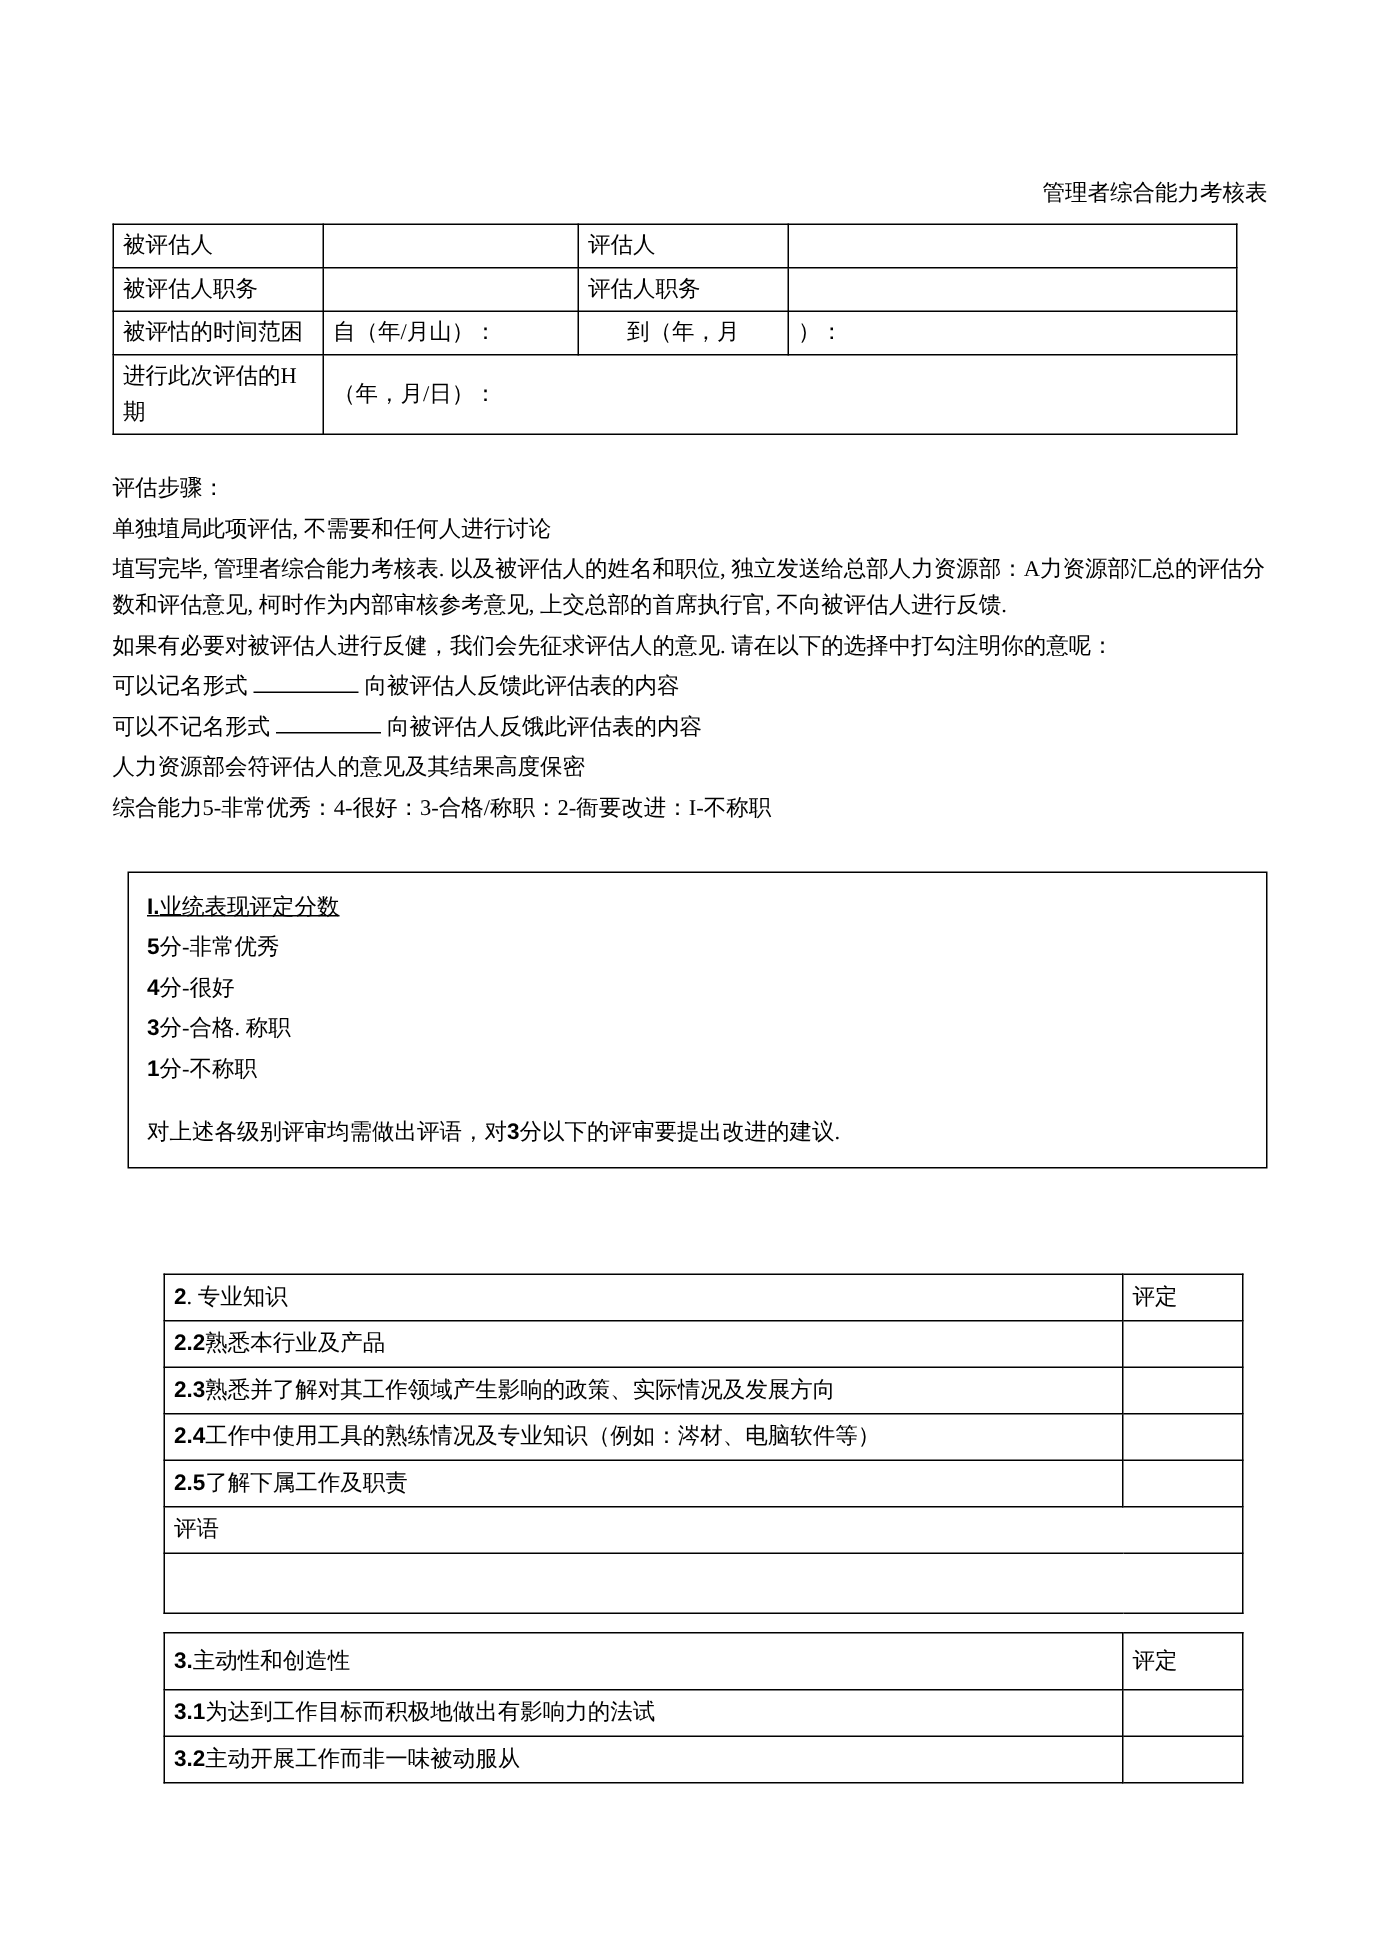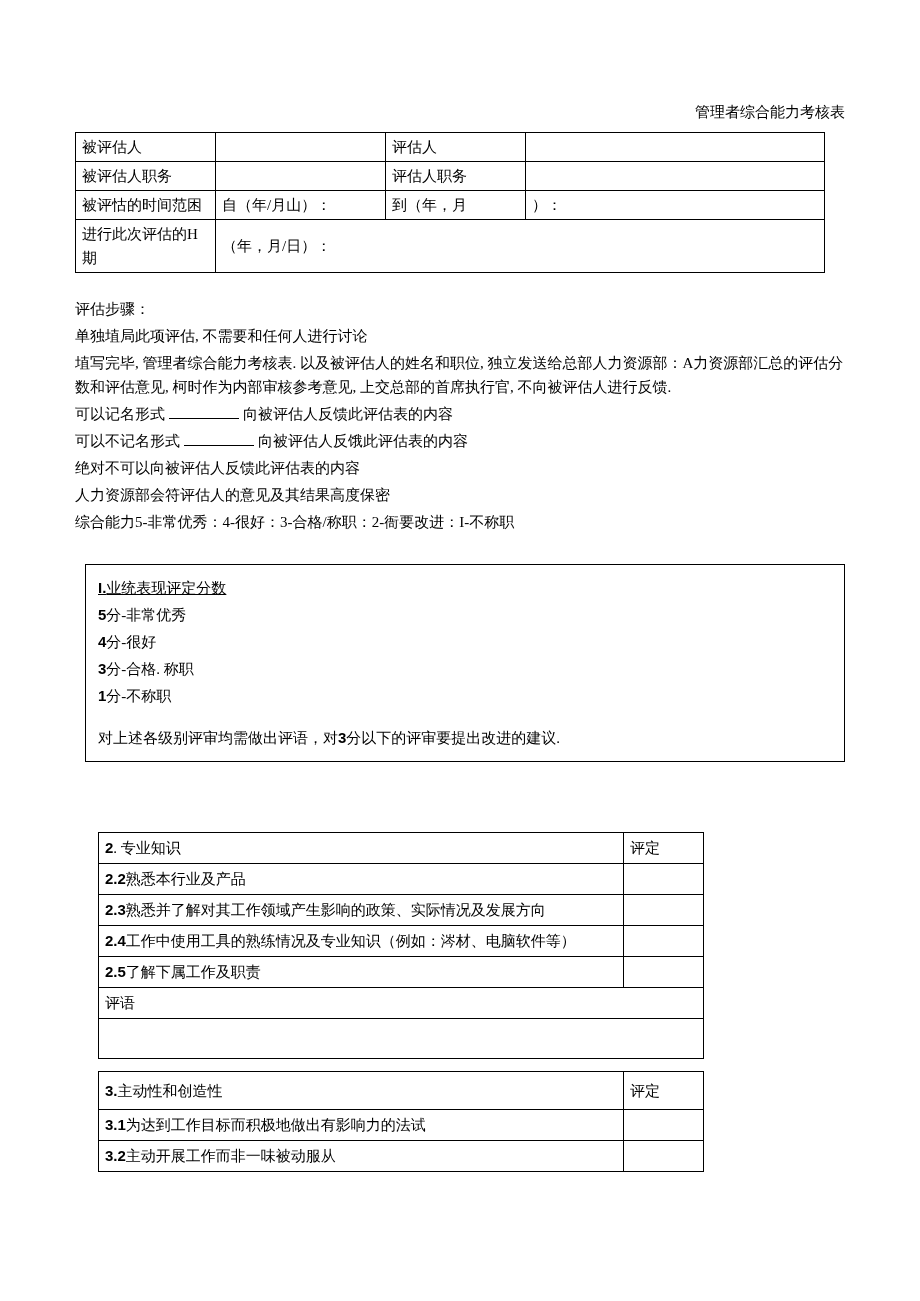--- a/index.html
+++ b/index.html
@@ -9,20 +9,21 @@
       color: #000;
       background: #fff;
       width: 920px;
       padding: 100px 75px 60px 75px;
       line-height: 1.6;
     }
     .title-right {
       text-align: right;
       margin-bottom: 8px;
       padding-right: 0;
+      margin-top: 17px;
     }
     table.info {
       border-collapse: collapse;
       width: 750px;
       margin-bottom: 24px;
     }
     table.info td {
       border: 1px solid #000;
       padding: 2px 6px;
       height: 26px;
@@ -39,22 +40,22 @@
       padding: 8px 10px 8px 12px;
       margin-left: 10px;
       margin-right: 0;
       margin-bottom: 70px;
     }
     .section1 p { margin: 3px 0; }
     .section1 .u { text-decoration: underline; }
     .b { font-weight: bold; font-family: Arial, "SimHei", sans-serif; }
     table.eval {
       border-collapse: collapse;
-      width: 606px;
-      margin-left: 23px;
+      width: 720px;
+      margin-left: 34px;
       margin-bottom: 12px;
     }
     table.eval td {
       border: 1px solid #000;
       padding: 3px 6px;
       height: 26px;
       vertical-align: middle;
     }
     table.eval td.rating { width: 80px; }
     table.eval td.tall { height: 40px; vertical-align: top; }
@@ -74,43 +75,43 @@
   </tr>
   <tr>
     <td>被评估人职务</td>
     <td></td>
     <td>评估人职务</td>
     <td></td>
   </tr>
   <tr>
     <td>被评怙的时间范困</td>
     <td>自（年/月山）：</td>
-    <td style="text-align:left">到（年，月</td>
+    <td style="text-align:center">到（年，月</td>
     <td>）：</td>
   </tr>
   <tr>
     <td>进行此次评估的H期</td>
     <td colspan="3">（年，月/日）：</td>
   </tr>
 </tbody>
   </table>
 
 <div class="body-block">
   <p class="body-text">评估步骤：</p>
   <p class="body-text">单独埴局此项评估, 不需要和任何人进行讨论</p>
   <p class="body-text">
     <span>埴写完毕, 管理者综合能力考核表. 以及被评估人的姓名和职位, 独立发送给总部人力资源部：A力资源部汇总的评估分数和评估意见, 柯时作为内部审核参考意见, 上交总部的首席执行官, 不向被评估人进行反馈.</span>
   </p>
+  <p class="body-text">如果有必要对被评估人进行反健，我们会先征求评估人的意见. 请在以下的选择中打勾注明你的意呢：</p>
   <p class="body-text">
     <span>可以记名形式</span><span class="blank"></span><span>向被评估人反馈此评估表的内容</span>
   </p>
   <p class="body-text">
     <span>可以不记名形式</span><span class="blank"></span><span>向被评估人反饿此评估表的内容</span>
   </p>
-  <p class="body-text">绝对不可以向被评估人反馈此评估表的内容</p>
   <p class="body-text">人力资源部会符评估人的意见及其结果高度保密</p>
   <p class="body-text">
     <span>综合能力5-非常优秀：4-很好：3-合格/称职：2-衙要改进：I-不称职</span>
   </p>
 </div>
 
 <div class="section1">
   <p>
     <span class="b u">I.</span><span class="u">业统表现评定分数</span>
   </p>

